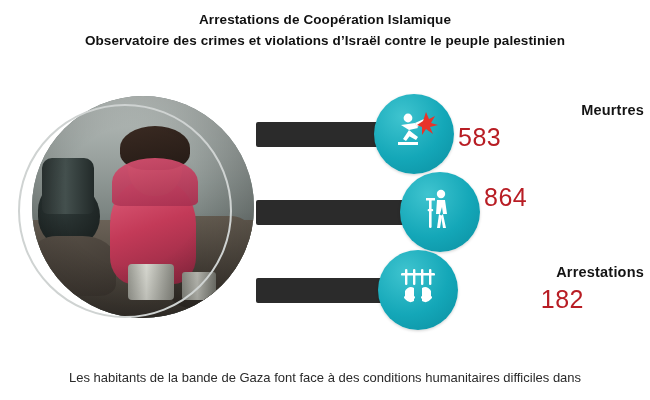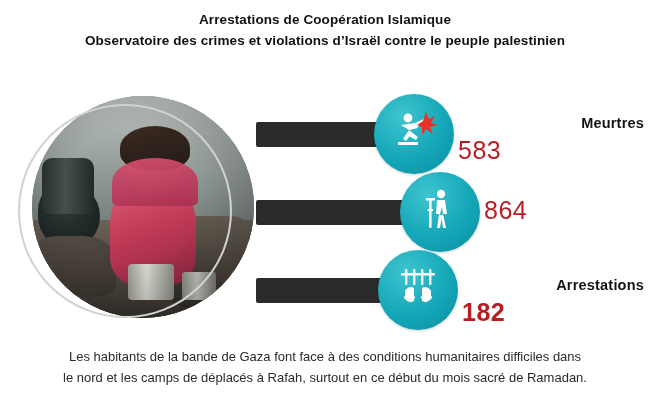--- a/index.html
+++ b/index.html
@@ -179,21 +179,20 @@
     align-items: center;
     justify-content: center;
   }
   .circle-1 { left: 122px; top: 0px;  width: 80px; height: 80px; }
   .circle-2 { left: 148px; top: 0px;  width: 80px; height: 80px; }
   .circle-3 { left: 126px; top: 0px;  width: 80px; height: 80px; }
 
   .labels {
     position: absolute;
     text-align: right;
-    margin-top: 13px;
   }
   .labels-1 { left: 206px; top: 6px;  width: 186px; }
   .labels-2 { left: 232px; top: 8px;  width: 160px; }
   .labels-3 { left: 210px; top: 12px; width: 182px; }
 
   .stat-label {
     font-size: 14.5px;
     font-weight: bold;
     color: #141414;
     letter-spacing: 0.2px;
@@ -201,21 +200,21 @@
   }
   .stat-value {
     font-size: 25px;
     color: #b81d24;
     line-height: 30px;
     margin-top: 2px;
     letter-spacing: 0.5px;
   }
   .labels-1 .stat-value { text-align: left; padding-right: 66px; }
   .labels-2 .stat-value { text-align: left; padding-right: 2px; }
-  .labels-3 .stat-value { text-align: left; padding-right: 60px; font-weight: bold; }
+  .labels-3 .stat-value { text-align: right; padding-right: 60px; }
 
   
   .footer {
     position: absolute;
     left: 0;
     right: 0;
     bottom: 12px;
     text-align: center;
   }
   .footer-line {
@@ -324,16 +323,15 @@
       <div class="labels labels-3">
         <div class="stat-label">Arrestations</div>
         <div class="stat-value">182</div>
       </div>
     </div>
 
   </div>
 
   <div class="footer">
     <div class="footer-line">Les habitants de la bande de Gaza font face à des conditions humanitaires difficiles dans</div>
-    <div class="footer-line">le nord et les camps de déplacés à Rafah, surtout en ce début du mois sacré de Ramadan.</div>
   </div>
 
 </div>
 
 </body></html>

